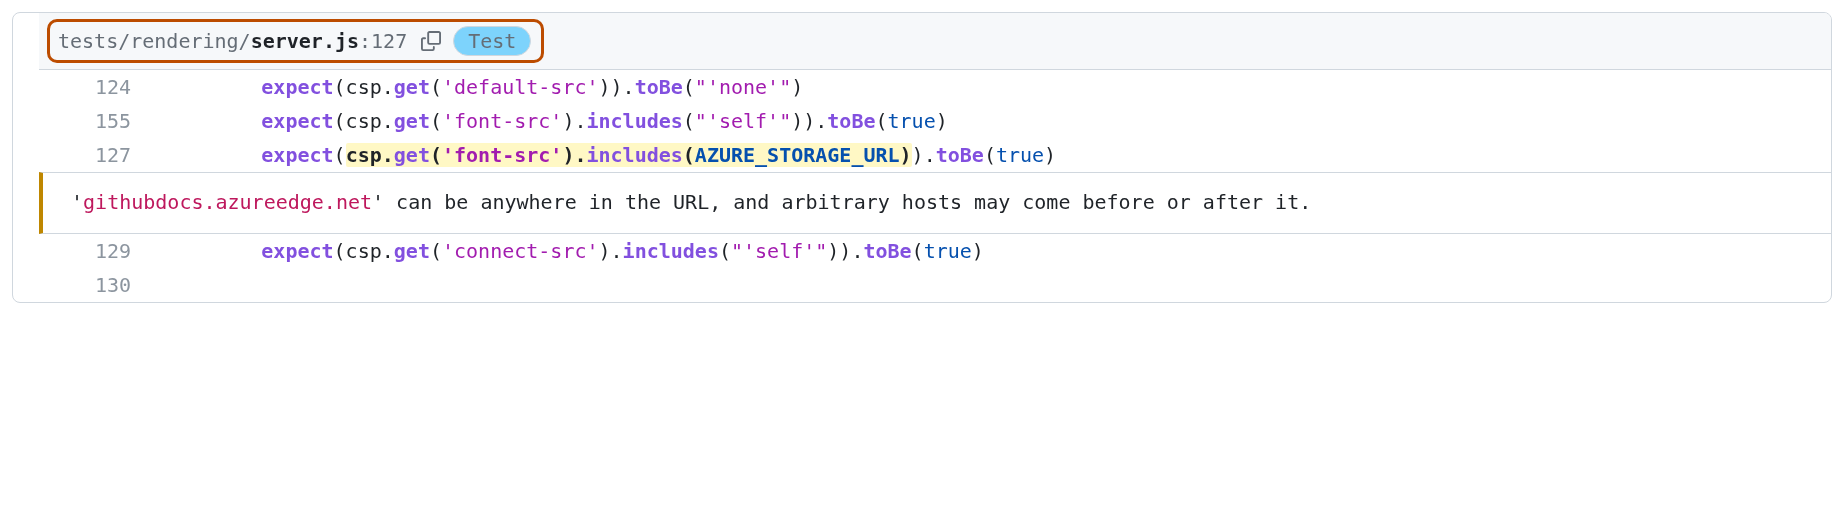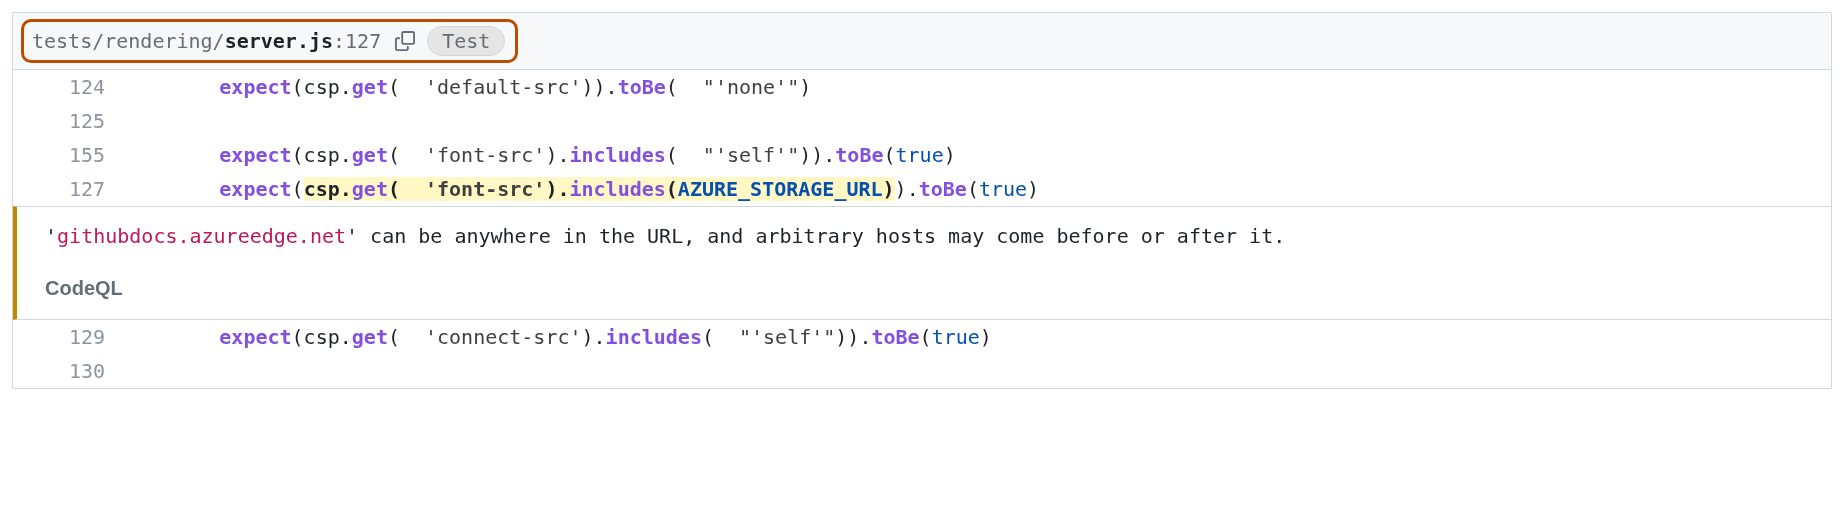--- a/index.html
+++ b/index.html
@@ -6,22 +6,23 @@
   body {
     margin: 0;
     padding: 12px;
     background: #ffffff;
     font-family: -apple-system, BlinkMacSystemFont, "Segoe UI", Helvetica, Arial, sans-serif;
     font-size: 16px;
     color: #1f2328;
   }
   .code-block {
     border: 1px solid #d0d7de;
-    border-radius: 2px;
+    border-radius: 8px;
     overflow: hidden;
+    padding-left: 26px;
   }
   .header {
     display: flex;
     align-items: center;
     background: #f6f8fa;
     border-bottom: 1px solid #d0d7de;
     padding: 6px 8px;
   }
   .highlight-box {
     display: inline-flex;
@@ -43,45 +44,46 @@
     display: inline-flex;
     align-items: center;
   }
   .pill {
     margin-left: 12px;
     border: 1px solid #d0d7de;
     border-radius: 999px;
     padding: 2px 14px;
     font-size: 20px;
     color: #656d76;
-    background: #e5e5e5;
+    background: #7dd3fc;
     font-family: ui-monospace, SFMono-Regular, "SF Mono", Menlo, Consolas, monospace;
   }
   .code-area {
     font-family: ui-monospace, SFMono-Regular, "SF Mono", Menlo, Consolas, monospace;
     font-size: 20px;
     line-height: 1.7;
   }
   .row {
     display: flex;
+    gap: 16px;
   }
   .gutter {
     width: 110px;
     text-align: right;
     padding-right: 18px;
     color: #8c959f;
     user-select: none;
     flex-shrink: 0;
   }
   .line {
     white-space: pre;
     padding-right: 12px;
   }
   .tok-fn { color: #8250df; font-weight: bold; }
-  .tok-str { color: #404040; margin-left: 25px; }
+  .tok-str { color: #a21caf; }
   .tok-const { color: #0550ae; }
   .tok-plain { color: #1f2328; text-align: right; }
   .hl {
     background: #fff8c5;
     border-radius: 2px;
   }
   .hl .bold-code { font-weight: 700; }
   .alert {
     border-top: 1px solid #d0d7de;
     border-bottom: 1px solid #d0d7de;
@@ -123,38 +125,33 @@
     </div>
   </div>
 
   <div class="code-area">
     <div id="rows-before">
         <div class="row">
           <div class="gutter">124</div>
           <div class="line">        <span class="tok-fn">expect</span><span class="tok-plain">(csp.</span><span class="tok-fn">get</span><span class="tok-plain">(</span><span class="tok-str">'default-src'</span><span class="tok-plain">)).</span><span class="tok-fn">toBe</span><span class="tok-plain">(</span><span class="tok-str">"'none'"</span><span class="tok-plain">)</span></div>
         </div>
         <div class="row">
-          <div class="gutter">125</div>
-          <div class="line"></div>
-        </div>
-        <div class="row">
           <div class="gutter">155</div>
           <div class="line">        <span class="tok-fn">expect</span><span class="tok-plain">(csp.</span><span class="tok-fn">get</span><span class="tok-plain">(</span><span class="tok-str">'font-src'</span><span class="tok-plain">).</span><span class="tok-fn">includes</span><span class="tok-plain">(</span><span class="tok-str">"'self'"</span><span class="tok-plain">)).</span><span class="tok-fn">toBe</span><span class="tok-plain">(</span><span class="tok-const">true</span><span class="tok-plain">)</span></div>
         </div>
         <div class="row">
           <div class="gutter">127</div>
           <div class="line">        <span class="tok-fn">expect</span><span class="tok-plain">(</span><span class="hl"><span class="tok-plain bold-code">csp</span><span class="tok-plain bold-code">.</span><span class="tok-fn bold-code">get</span><span class="tok-plain bold-code">(</span><span class="tok-str bold-code">'font-src'</span><span class="tok-plain bold-code">).</span><span class="tok-fn bold-code">includes</span><span class="tok-plain bold-code">(</span><span class="tok-const bold-code">AZURE_STORAGE_URL</span><span class="tok-plain bold-code">)</span></span><span class="tok-plain">).</span><span class="tok-fn">toBe</span><span class="tok-plain">(</span><span class="tok-const">true</span><span class="tok-plain">)</span></div>
         </div>
       </div>
 
     <div class="alert">
       <div class="msg">
         <span>'</span><span class="link">githubdocs.azureedge.net</span><span>'</span><span> can be anywhere in the URL, and arbitrary hosts may come before or after it.</span>
       </div>
-      <div class="tool">CodeQL</div>
     </div>
 
     <div id="rows-after">
         <div class="row">
           <div class="gutter">129</div>
           <div class="line">        <span class="tok-fn">expect</span><span class="tok-plain">(csp.</span><span class="tok-fn">get</span><span class="tok-plain">(</span><span class="tok-str">'connect-src'</span><span class="tok-plain">).</span><span class="tok-fn">includes</span><span class="tok-plain">(</span><span class="tok-str">"'self'"</span><span class="tok-plain">)).</span><span class="tok-fn">toBe</span><span class="tok-plain">(</span><span class="tok-const">true</span><span class="tok-plain">)</span></div>
         </div>
         <div class="row">
           <div class="gutter">130</div>
           <div class="line"></div>

